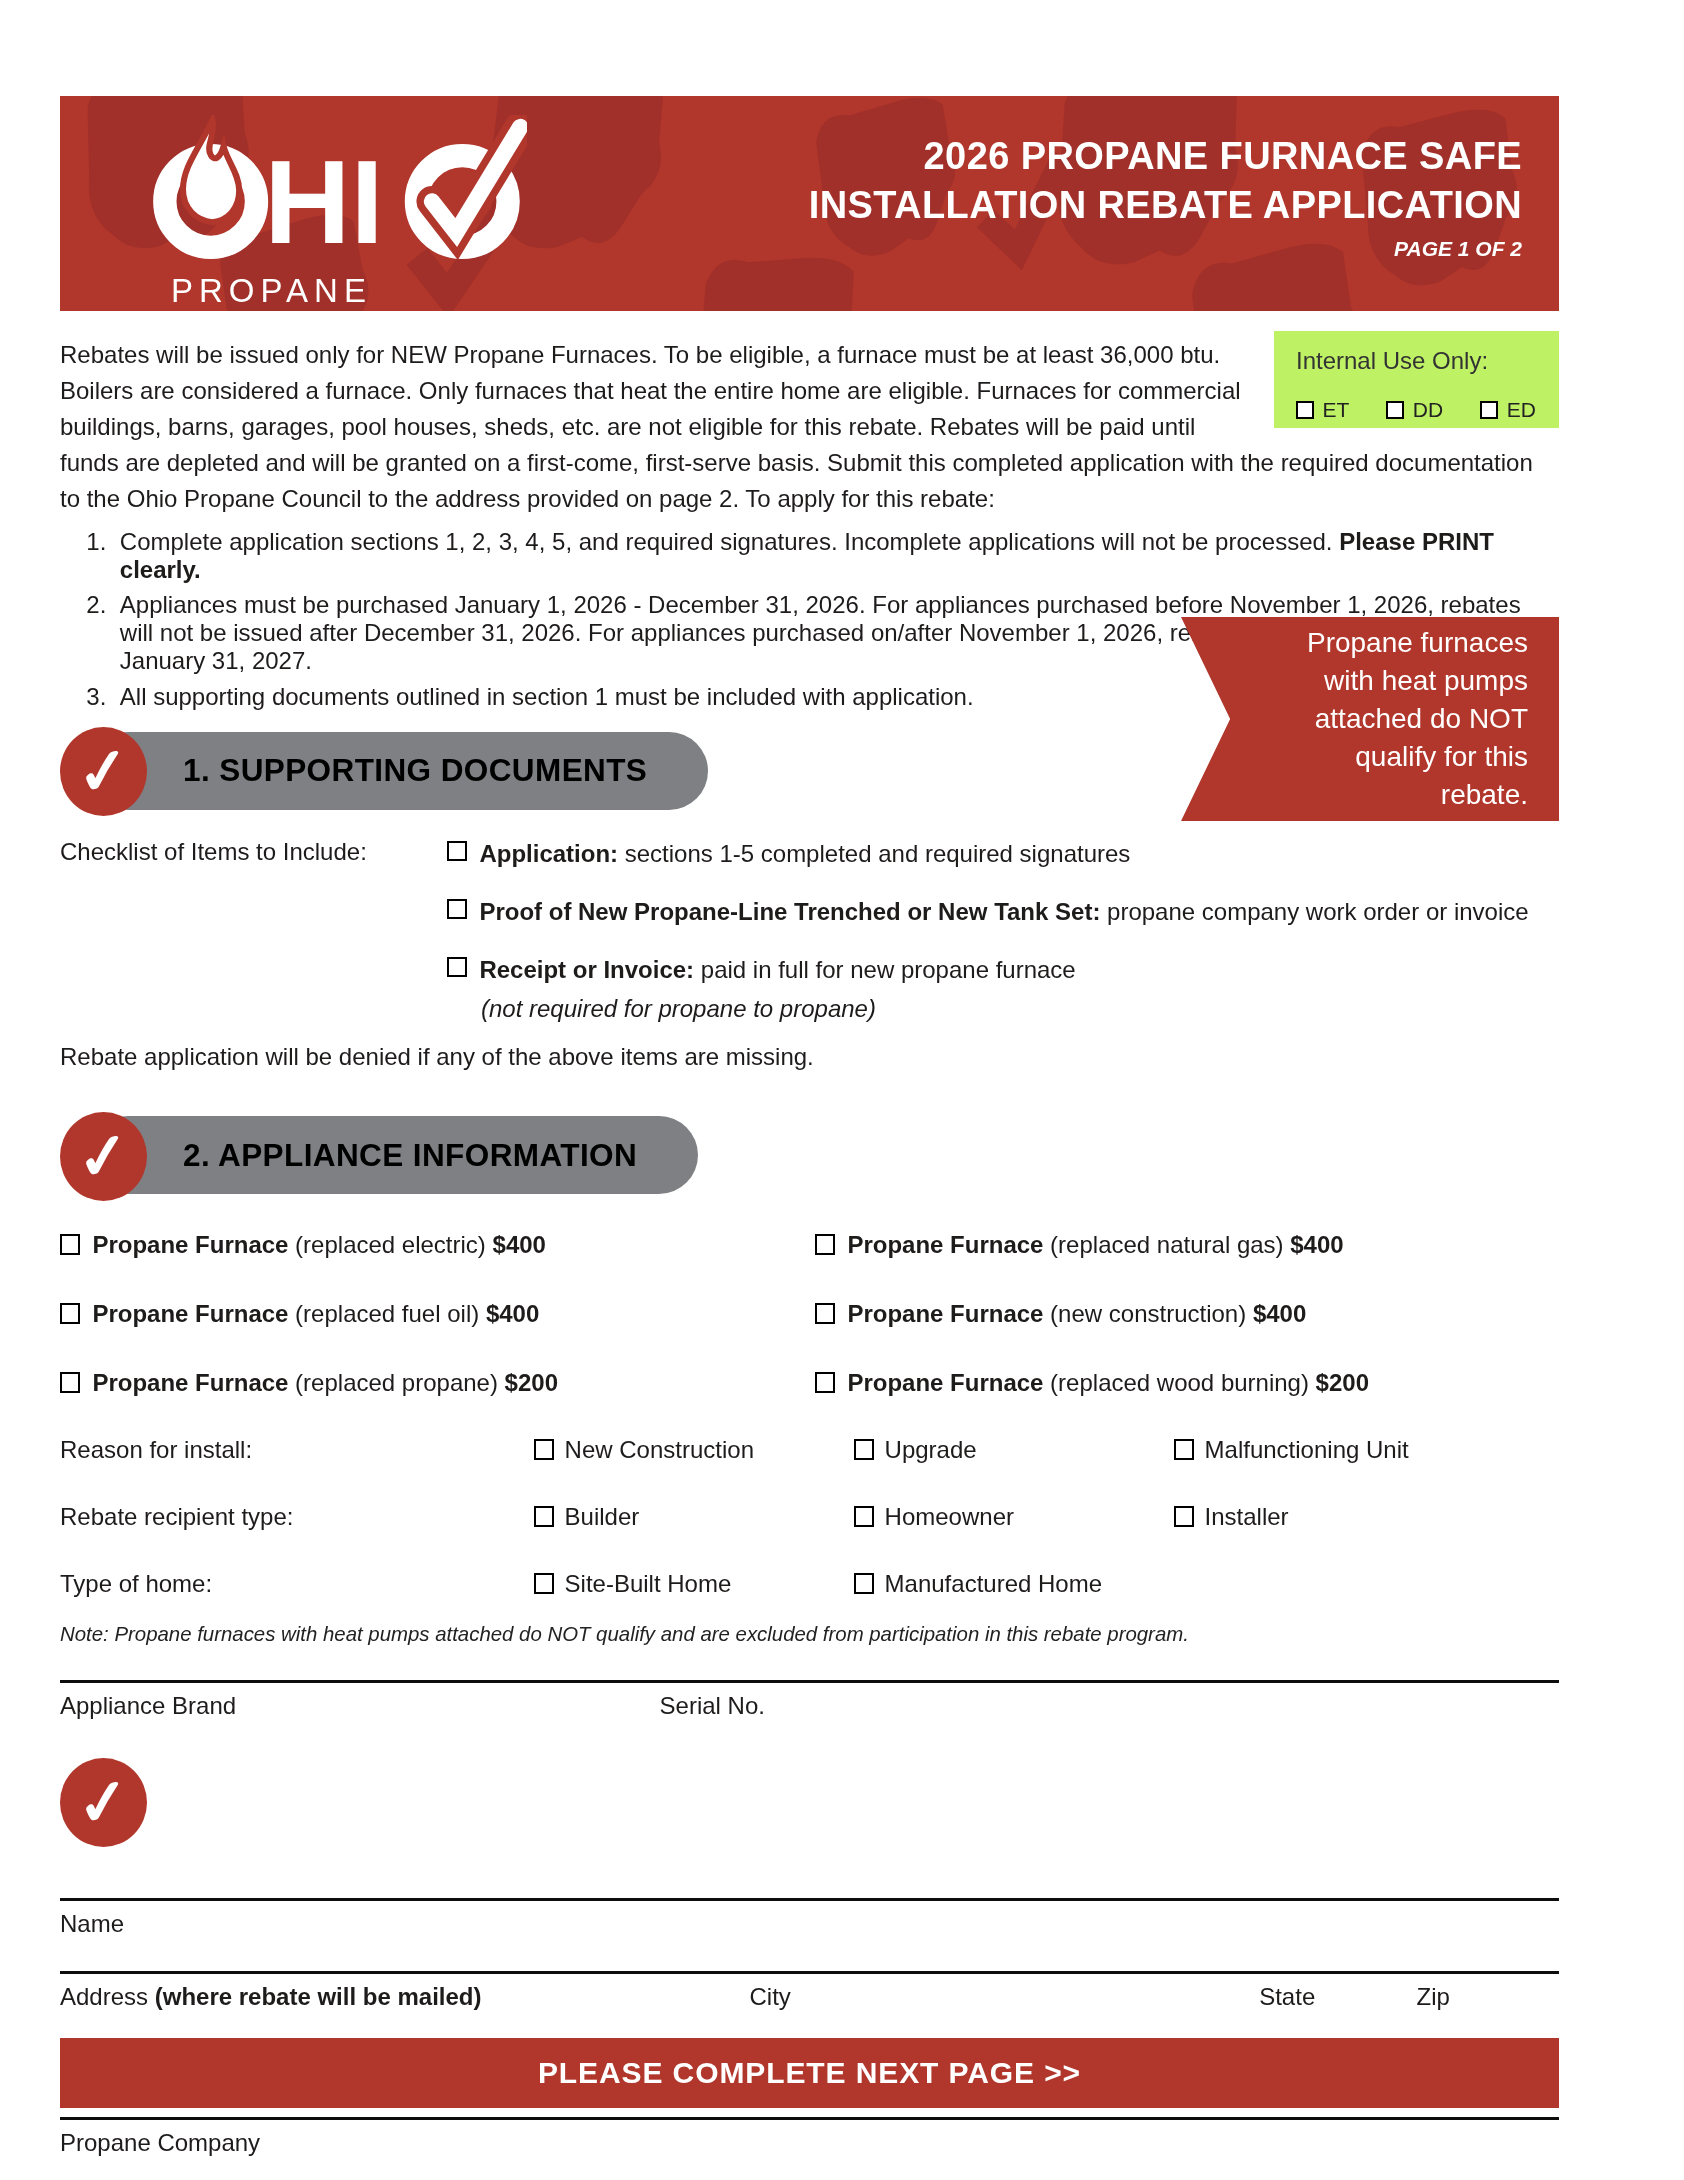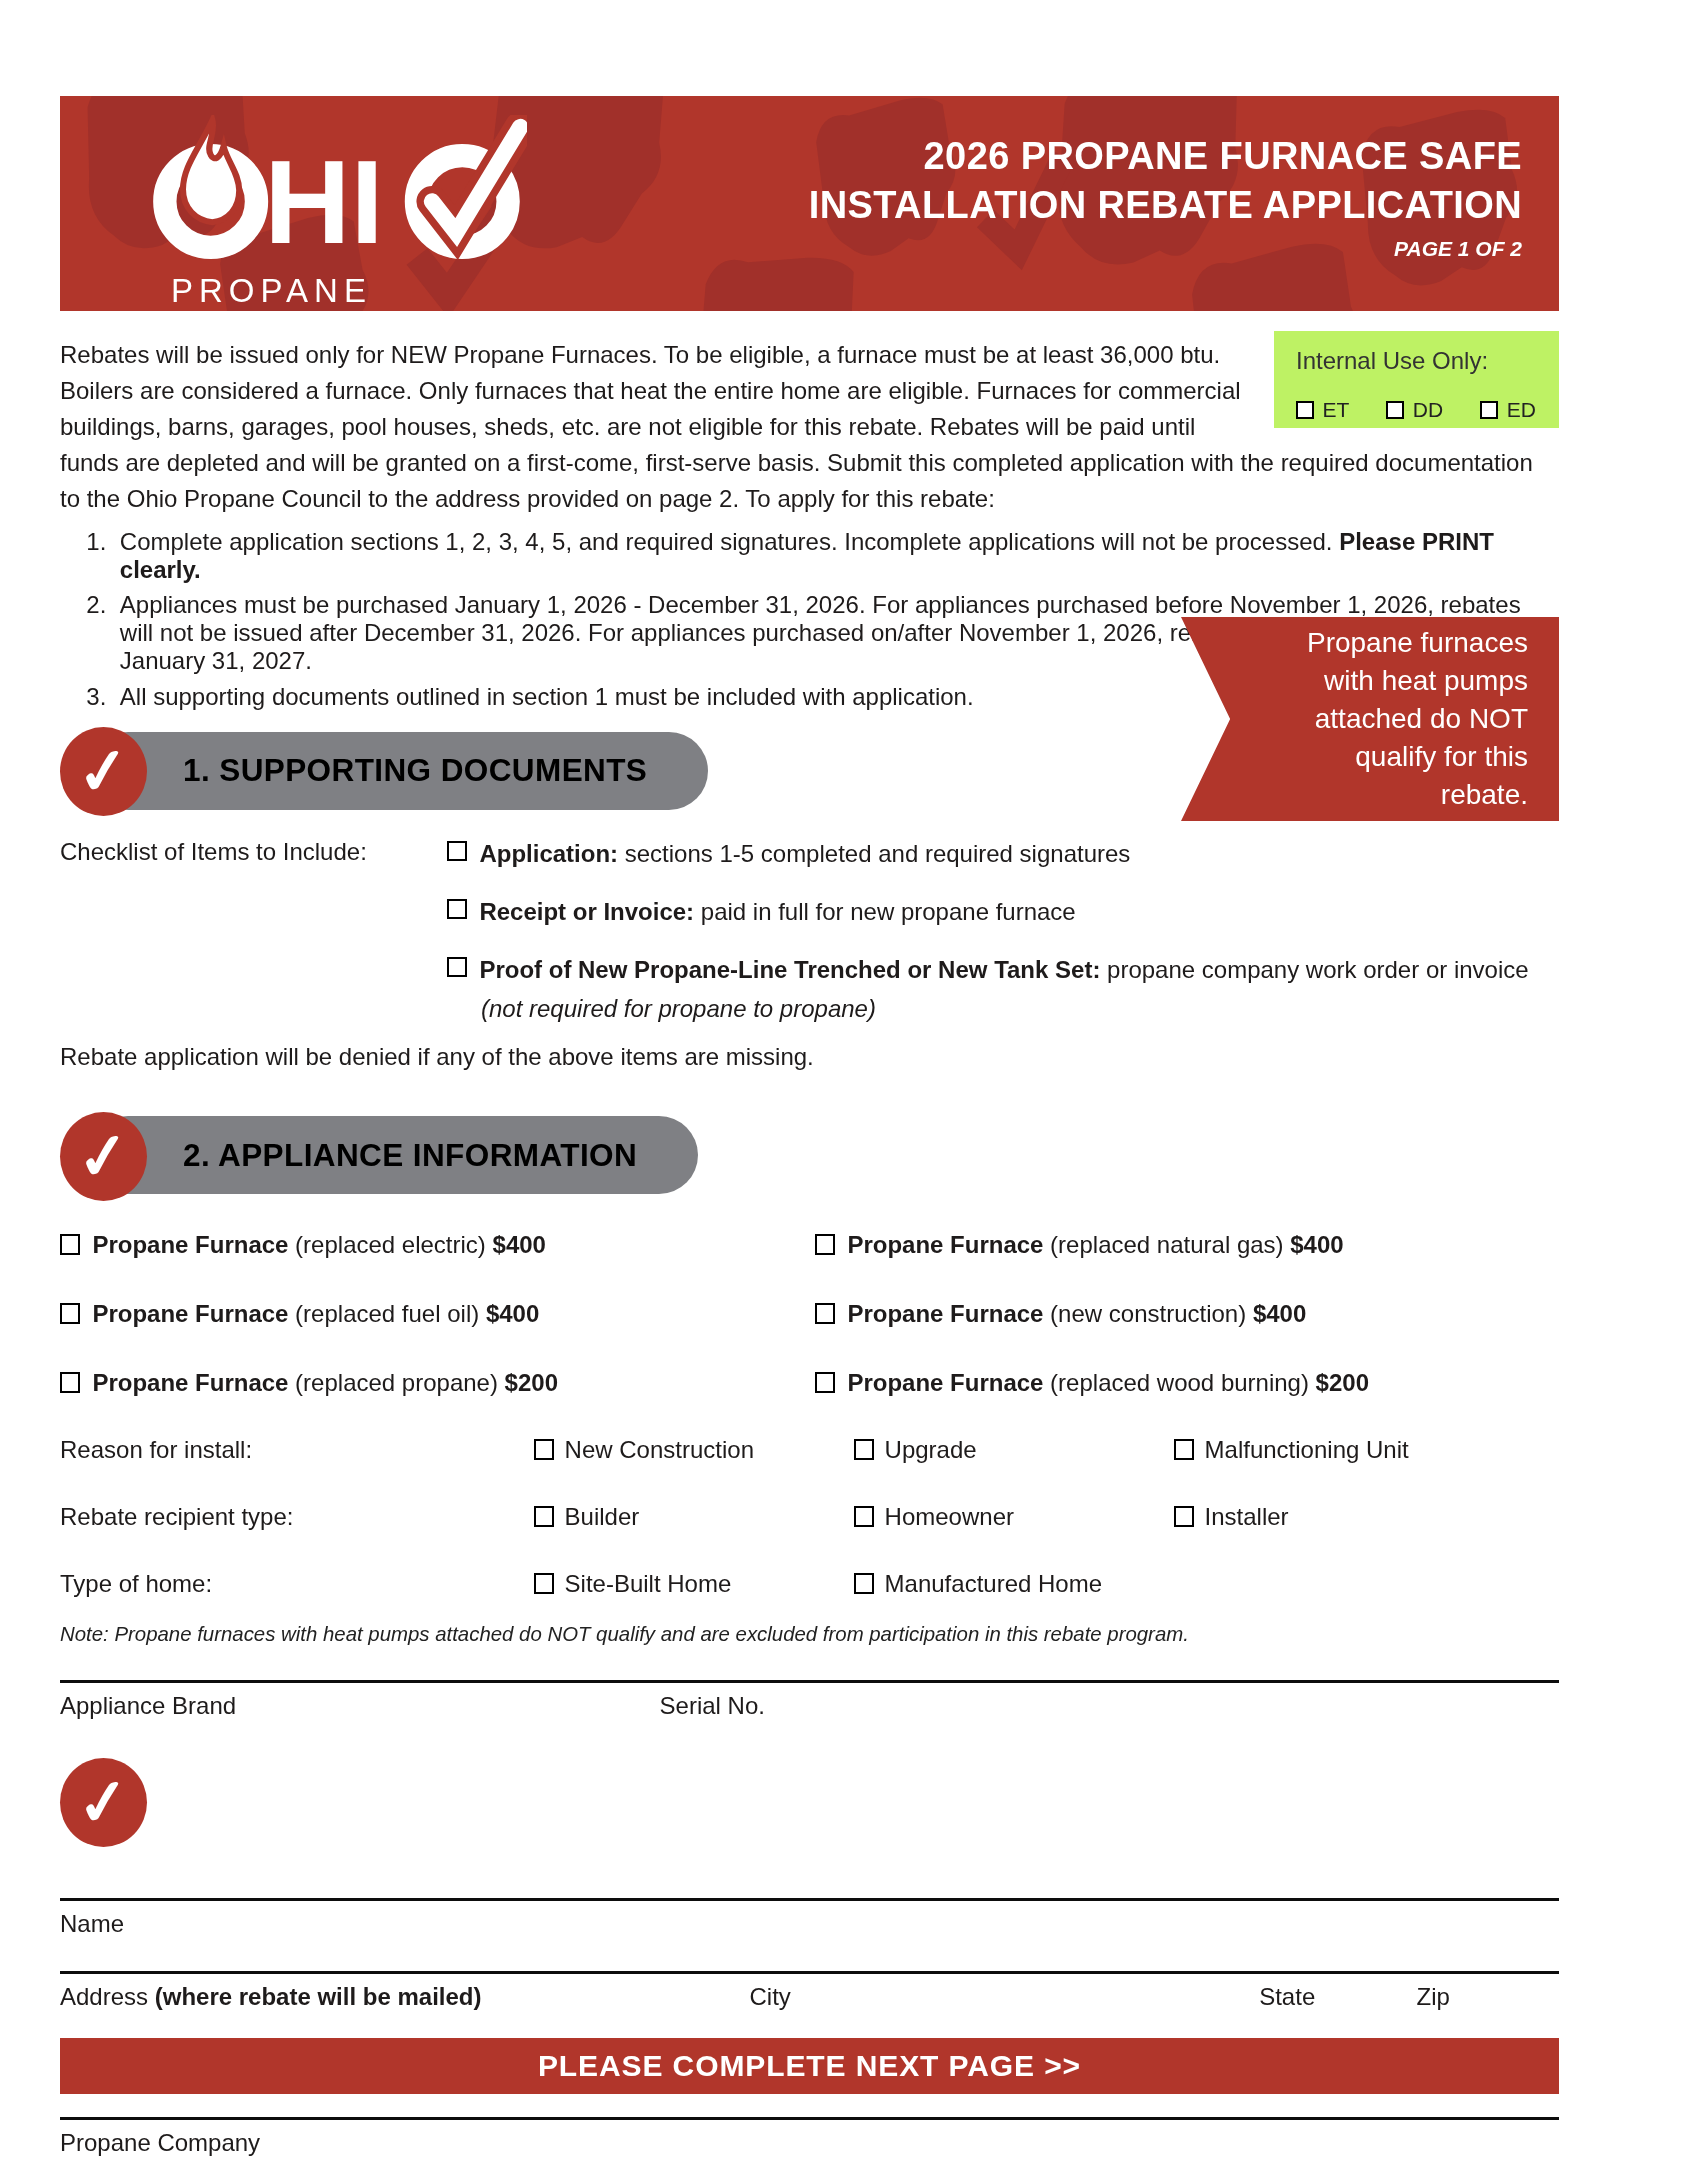--- a/index.html
+++ b/index.html
@@ -59,21 +59,21 @@
   .sel-row .lbl { width:474px; flex:none; }
   .sel-row .opt { display:flex; align-items:center; width:320px; flex:none; }
   .sel-row .opt .cb { margin-right:10.2px; }
   .note-it { font-style:italic; font-size:20.4px; margin-top:25.6px; color:#222; }
   .field-line { border-top:3.4px solid #0d0d0d; margin-top:34px; position:relative; padding-top:8.5px; font-size:24px; }
   .pos { position:absolute; top:8.5px; }
   
   .form-row { border-top:3.4px solid #0d0d0d; position:relative; padding-top:8.5px; font-size:24px; height:73px; }
   .form-row.first { margin-top:56px; }
   
-  .footer-bar { position:absolute; left:60px; right:126px; top:2038px; height:56px; background:#b1362b;
+  .footer-bar { position:absolute; left:60px; right:126px; top:2038px; height:70px; background:#b1362b;
                 display:flex; align-items:center; justify-content:center; }
   .footer-bar div { color:#fff; font-size:30px; font-weight:bold; letter-spacing:0.9px; }
 </style>
 </head>
 <body>
 
 <div class="page">
 
   <div class="band">
     <svg class="band-pattern" viewBox="0 0 1760 252" preserveAspectRatio="xMidYMid slice">
@@ -158,25 +158,25 @@
 
   <div class="checklist">
     <div class="chk-label">Checklist of Items to Include:</div>
     <div class="chk-items">
       <div class="chk-item">
         <span class="cb"></span>
         <span><span class="b">Application:</span><span> sections 1-5 completed and required signatures</span></span>
       </div>
       <div class="chk-item">
         <span class="cb"></span>
+        <span><span class="b">Proof of New Propane-Line Trenched or New Tank Set:</span><span> propane company work order or invoice</span></span>
+      </div>
+      <div class="chk-item">
+        <span class="cb"></span>
         <span><span class="b">Receipt or Invoice:</span><span> paid in full for new propane furnace</span></span>
-      </div>
-      <div class="chk-item">
-        <span class="cb"></span>
-        <span><span class="b">Proof of New Propane-Line Trenched or New Tank Set:</span><span> propane company work order or invoice</span></span>
       </div>
       <div class="chk-note">(not required for propane to propane)</div>
     </div>
   </div>
   <div class="denial">Rebate application will be denied if any of the above items are missing.</div>
 
   <div class="section-h" style="margin-top:44px;">
     <div class="badge">
         <span>✓</span>
       </div>

